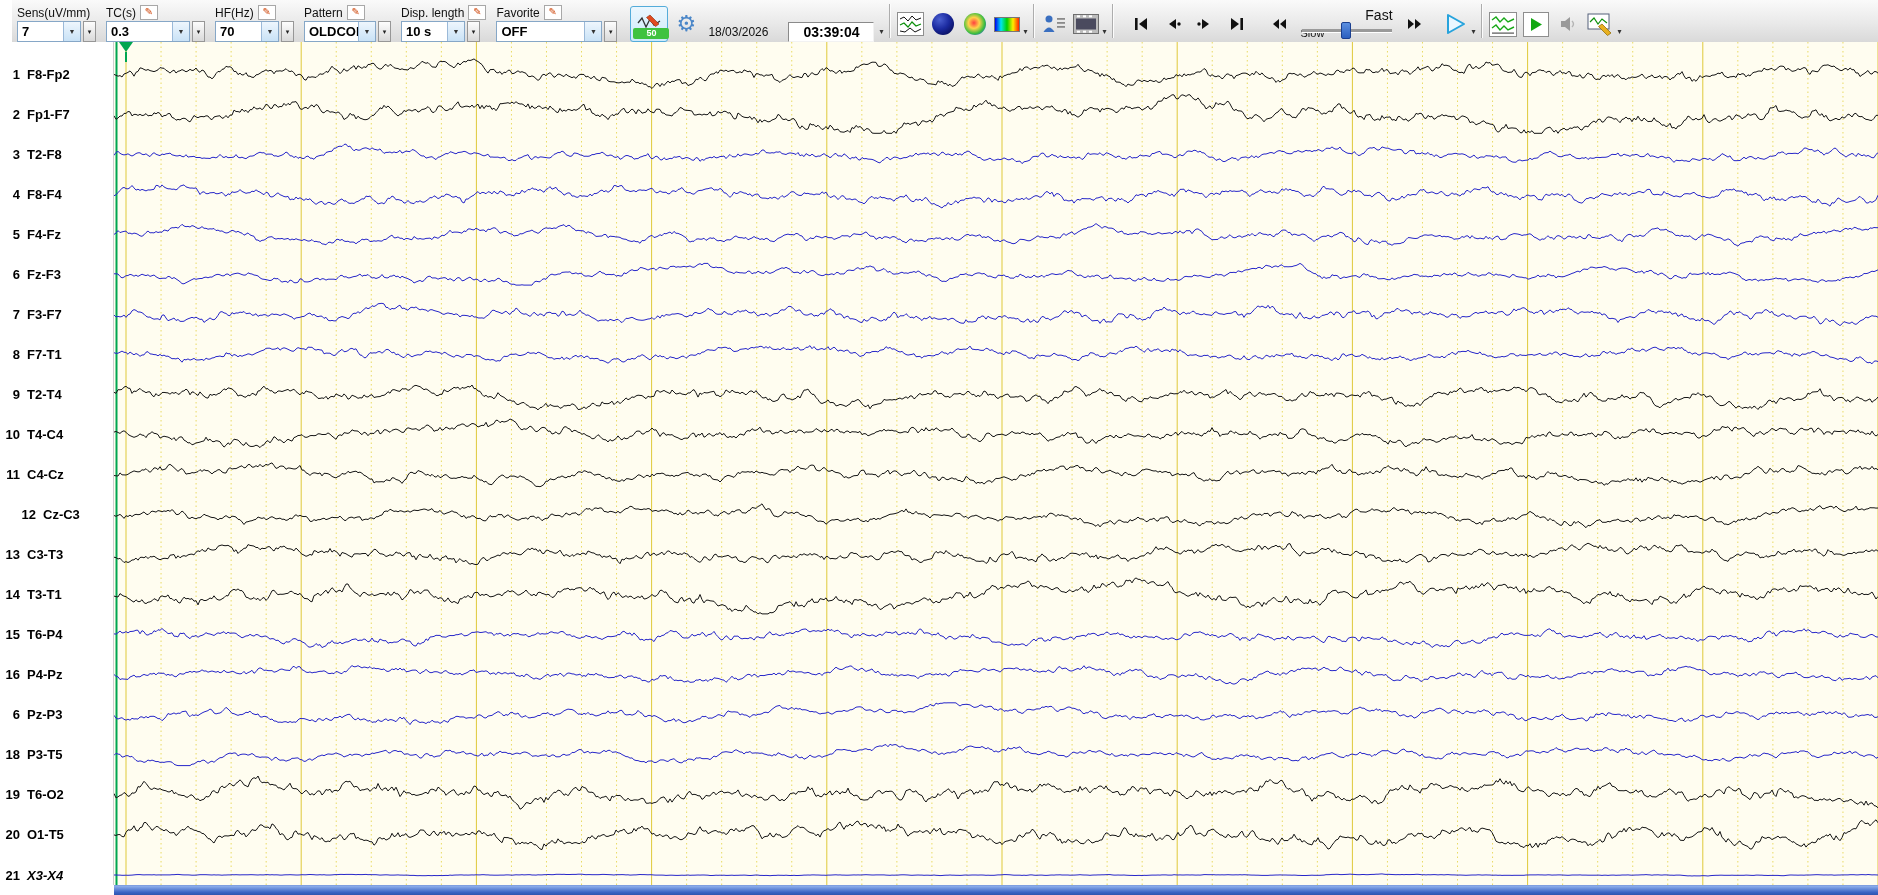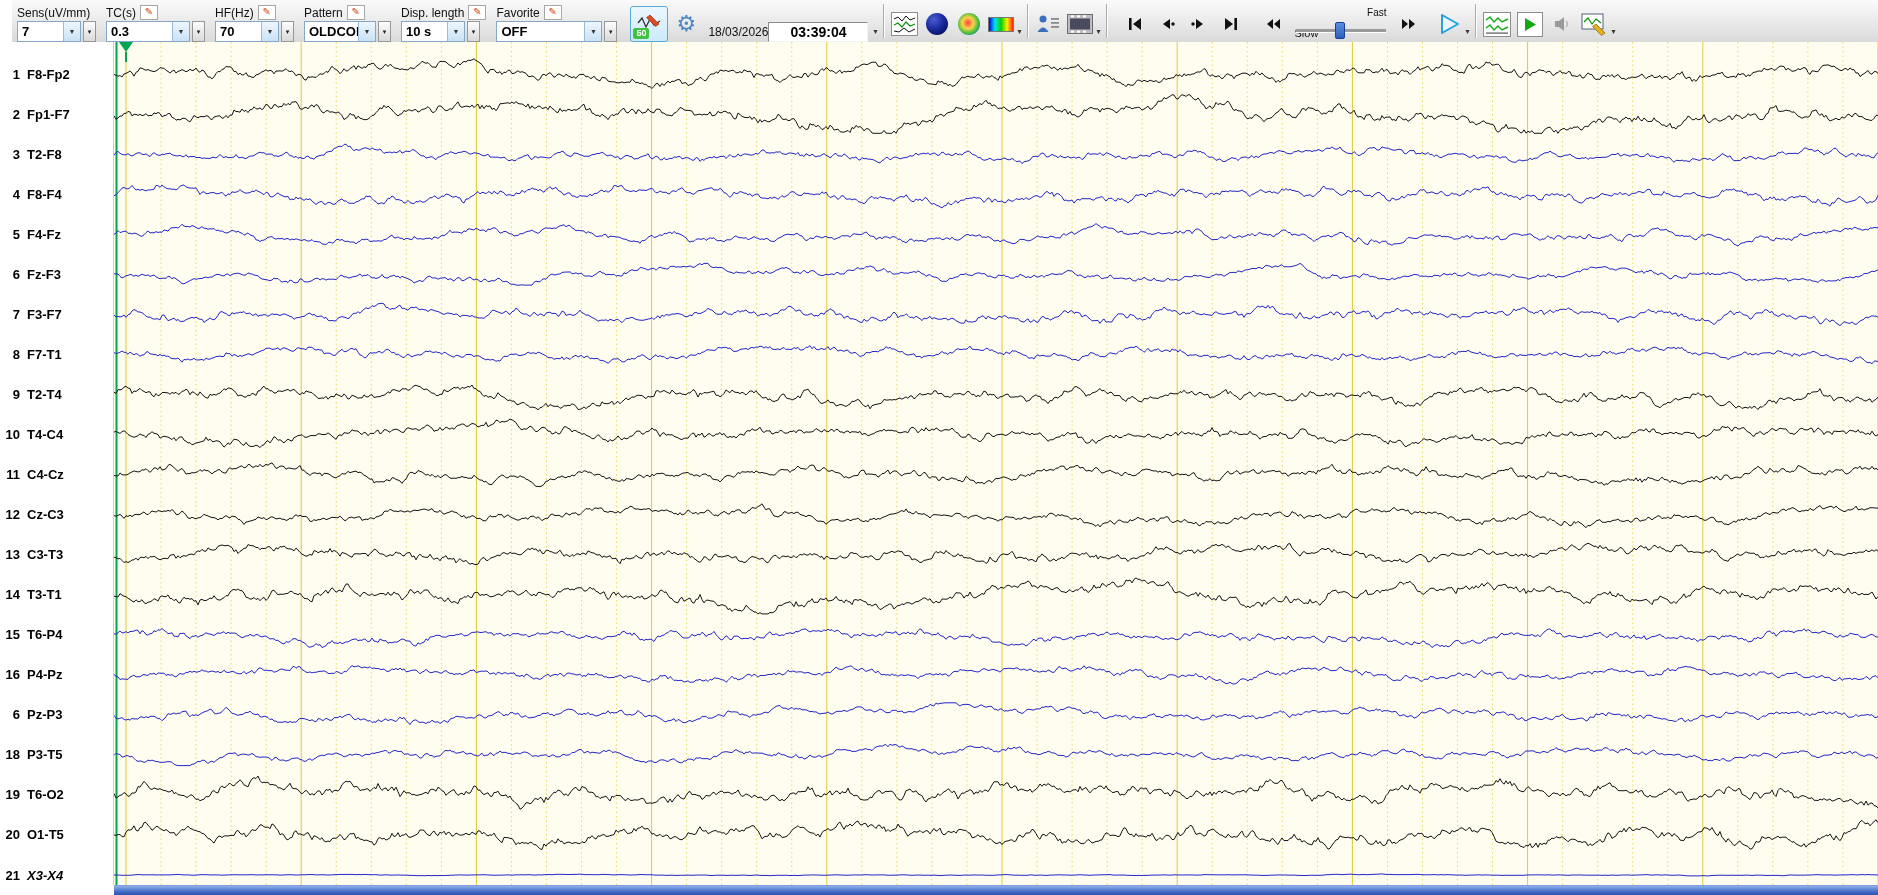--- a/index.html
+++ b/index.html
@@ -34,47 +34,47 @@
     width:13px;height:21px;margin-left:2px;box-sizing:border-box;
     background:linear-gradient(#fdfdfd,#d9d9d9);border:1px solid #979797;
     font-size:7px;display:flex;align-items:center;justify-content:center;color:#222;cursor:pointer;
   }
   .btn50{
     width:38px;height:36px;margin:3px 2px 0 8px;position:relative;border-radius:3px;
     border:1px solid #54acda;background:linear-gradient(#ecf7fe,#cdeafb);cursor:pointer;padding:0;
   }
   .badge50{
     position:absolute;left:2px;bottom:2px;background:#3fc23f;color:#fff;
-    font-size:9px;font-weight:bold;padding:0 3px;border-radius:2px;line-height:11px;
+    font-size:9px;font-weight:bold;padding:0 13px;border-radius:2px;line-height:11px;
   }
   .tbtn{
     height:36px;min-width:32px;margin-top:3px;border:none;background:transparent;
     display:flex;align-items:center;justify-content:center;cursor:pointer;padding:0 3px;
   }
   .gear{font-size:22px;color:#4a86c8;line-height:22px;}
   .dt{display:flex;flex-direction:row;align-items:center;margin:3px 4px 0 6px;}
   .dt-date{font-size:12px;color:#111;}
   .dt-time{
-    margin-top:1px;background:#fff;font-weight:bold;font-size:14px;padding:0 21px;line-height:18px;
-    border:1px solid;border-color:#8a8a8a #f2f2f2 #f2f2f2 #8a8a8a;
+    margin-top:1px;background:#fff;font-weight:bold;font-size:14px;padding:0 14px;line-height:18px;
+    border:1px solid;border-color:#8a8a8a #f2f2f2 #f2f2f2 #8a8a8a;margin-left:20px;
   }
   .chev{
     align-self:flex-end;margin:0 1px 6px 1px;font-size:8px;color:#333;cursor:pointer;line-height:8px;
   }
   .sep{width:1px;height:34px;background:#adadad;margin:4px 4px;box-shadow:1px 0 0 #fcfcfc;}
   .sphere{width:22px;height:22px;border-radius:50%;display:block;}
   .sphere-dark{background:radial-gradient(circle at 35% 30%, #4a5fd0, #1b2aa0 45%, #060a50 90%);}
   .sphere-rainbow{background:radial-gradient(circle at 45% 45%, #ff4040, #ffd24a 32%, #3fbf3f 62%, #2040ff 92%);}
   .cbar{
     width:24px;height:13px;border:1px solid #777;display:block;
     background:linear-gradient(to right,#0000ee,#00e5ee,#00d000,#ffee00,#ff2200);
   }
   .sliderbox{width:96px;height:38px;position:relative;margin:1px 4px 0 4px;}
   .sl-slow{position:absolute;left:2px;top:3px;font-size:11px;color:#111;margin-top:20px;}
-  .sl-fast{position:absolute;right:2px;top:3px;font-size:10px;color:#111;}
+  .sl-fast{position:absolute;right:2px;top:3px;font-size:14px;color:#111;}
   .sl-track{position:absolute;left:3px;right:3px;top:25px;height:3px;background:#9a9a9a;border-bottom:1px solid #fff;}
   .sl-handle{
     position:absolute;top:18px;width:10px;height:17px;border-radius:2px;cursor:pointer;
     background:linear-gradient(#5b8fe0,#2b5fc0);border:1px solid #1a3f90;box-sizing:border-box;
   }
   .iconbox{background:#fff;border:1px solid #8e8e8e;display:flex;align-items:center;justify-content:center;}
   
   .main{position:absolute;top:42px;left:0;right:0;bottom:10px;background:#fff;}
   .labels{position:absolute;left:0;top:0;width:114px;height:100%;background:#ffffff;border-right:1px solid #cfcfcf;box-sizing:border-box;}
   .chrow{position:absolute;left:0;width:112px;height:20px;display:flex;align-items:center;cursor:pointer;}
@@ -368,21 +368,21 @@
         <span class="chlab">T2-T4</span>
       </div>
       <div class="chrow" style="top: 382.45px;">
         <span class="chnum">10</span>
         <span class="chlab">T4-C4</span>
       </div>
       <div class="chrow" style="top: 422.5px;">
         <span class="chnum">11</span>
         <span class="chlab">C4-Cz</span>
       </div>
-      <div class="chrow" style="top: 462.55px;">
+      <div class="chrow" style="top: 462.55px; margin-left: 16px;">
         <span class="chnum">12</span>
         <span class="chlab">Cz-C3</span>
       </div>
       <div class="chrow" style="top: 502.6px;">
         <span class="chnum">13</span>
         <span class="chlab">C3-T3</span>
       </div>
       <div class="chrow" style="top: 542.65px;">
         <span class="chnum">14</span>
         <span class="chlab">T3-T1</span>

